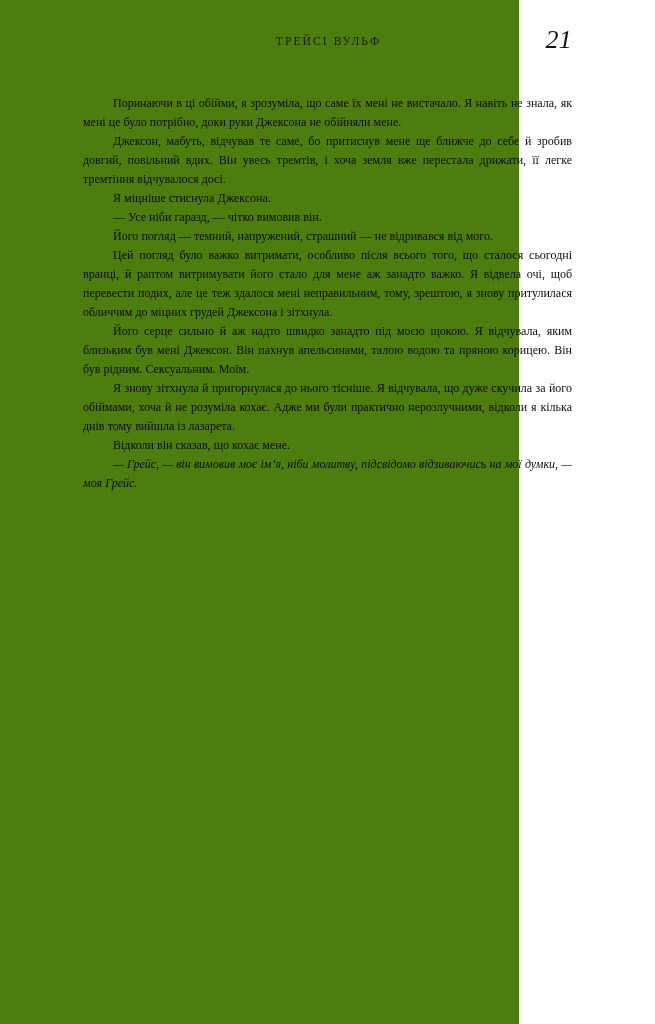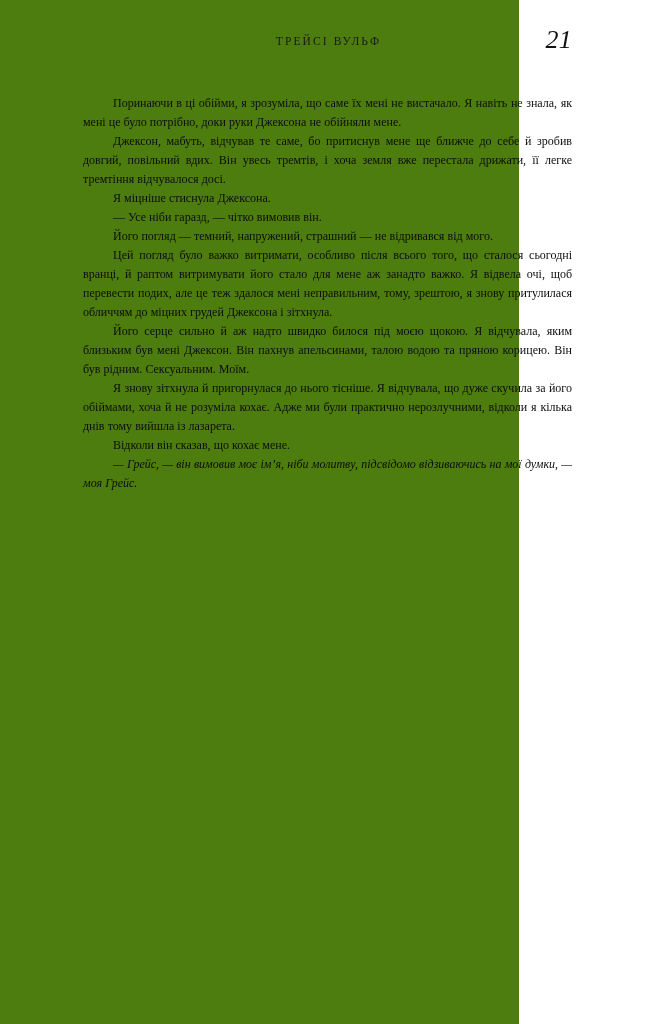--- a/index.html
+++ b/index.html
@@ -90,19 +90,19 @@
     <div class="rh-folio">21</div>
   </div>
 
   <div class="textblock">
     <p class="para">Поринаючи в ці обійми, я зрозуміла, що саме їх мені не вистачало. Я навіть не знала, як мені це було потрібно, доки руки Джексона не обійняли мене.</p>
     <p class="para">Джексон, мабуть, відчував те саме, бо притиснув мене ще ближче до себе й зробив довгий, повільний вдих. Він увесь тремтів, і хоча земля вже перестала дрижати, її легке тремтіння відчувалося досі.</p>
     <p class="para">Я міцніше стиснула Джексона.</p>
     <p class="para">— Усе ніби гаразд, — чітко вимовив він.</p>
     <p class="para">Його погляд — темний, напружений, страшний — не відривався від мого.</p>
     <p class="para">Цей погляд було важко витримати, особливо після всього того, що сталося сьогодні вранці, й раптом витримувати його стало для мене аж занадто важко. Я відвела очі, щоб перевести подих, але це теж здалося мені неправильним, тому, зрештою, я знову притулилася обличчям до міцних грудей Джексона і зітхнула.</p>
-    <p class="para">Його серце сильно й аж надто швидко билося під моєю щокою. Я відчувала, яким близьким був мені Джексон. Він пахнув апельсинами, талою водою та пряною корицею. Він був рідним. Сексуальним. Моїм.</p>
+    <p class="para">Його серце сильно й аж надто швидко занадто під моєю щокою. Я відчувала, яким близьким був мені Джексон. Він пахнув апельсинами, талою водою та пряною корицею. Він був рідним. Сексуальним. Моїм.</p>
     <p class="para">Я знову зітхнула й пригорнулася до нього тісніше. Я відчувала, що дуже скучила за його обіймами, хоча й не розуміла кохає. Адже ми були практично нерозлучними, відколи я кілька днів тому вийшла із лазарета.</p>
     <p class="para">Відколи він сказав, що кохає мене.</p>
     <p class="para">— Грейс, — він вимовив моє ім’я, ніби молитву, підсвідомо відзиваючись на мої думки, — моя Грейс.</p>
   </div>
 
 </div>
 
 </body></html>

